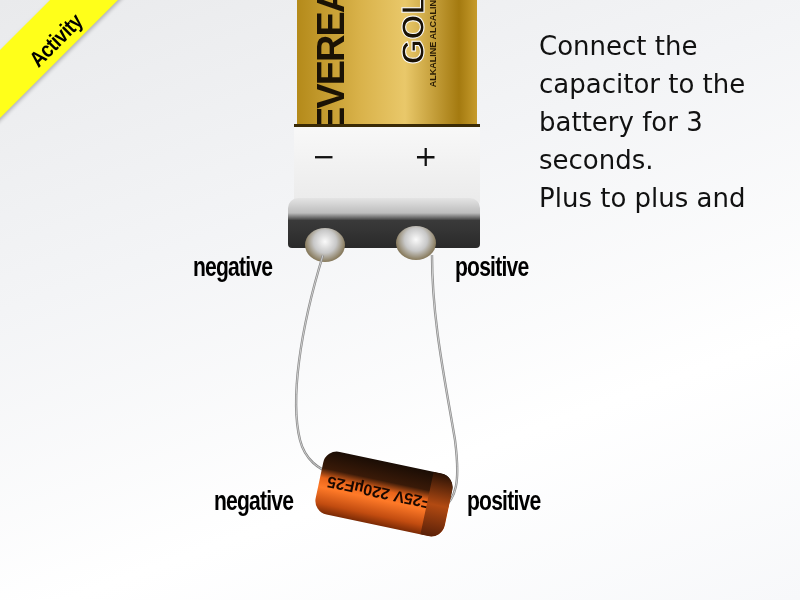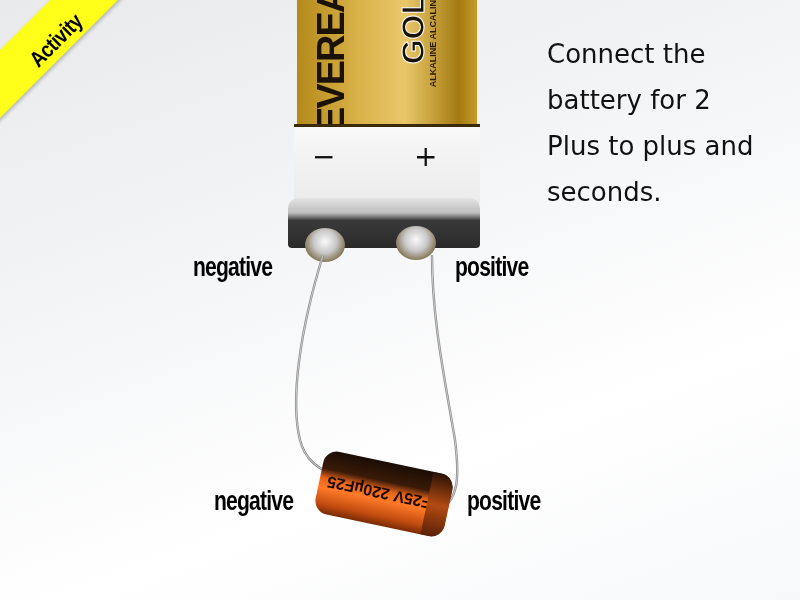--- a/index.html
+++ b/index.html
@@ -19,21 +19,21 @@
       font-family: "Liberation Sans", sans-serif; font-weight: bold;
       font-size: 22px; color: #000; letter-spacing: -0.5px;
       transform: scaleX(0.85);
       margin-top: 18px;
     }
     .instructions {
       position: absolute; left: 537px; top: 26px; width: 260px;
       font-family: "DejaVu Sans", sans-serif; font-size: 26px; line-height: 36px;
       color: #111;
     }
-    .instructions p { margin: 10px; }
+    .instructions p { margin: 2px; }
     
     .battery-body {
       position: absolute; left: 297px; top: -20px; width: 180px; height: 150px;
       background: linear-gradient(90deg, #b48a1a 0%, #d9b24a 35%, #e9c86a 60%, #a47a10 90%, #c69b2c 100%);
       border-radius: 4px;
     }
     .battery-brand {
       position: absolute; left: 310px; top: 12px; width: 60px; height: 120px;
       writing-mode: vertical-rl; transform: rotate(180deg);
       font-family: "Liberation Sans", sans-serif; font-weight: bold; font-size: 38px;
@@ -127,18 +127,19 @@
     <div class="capacitor-end"></div>
   </div>
 
   <div class="label" style="left:193px; top:252px;">negative</div>
   <div class="label" style="left:455px; top:252px;">positive</div>
   <div class="label" style="left:214px; top:486px;">negative</div>
   <div class="label" style="left:467px; top:486px;">positive</div>
 
   <div class="instructions">
     <p>Connect the</p>
-    <p>battery for 2</p>
+    <p>capacitor to the</p>
+    <p>battery for 3</p>
+    <p>seconds.</p>
     <p>Plus to plus and</p>
-    <p>seconds.</p>
   </div>
 
 </div>
 
 </body></html>

